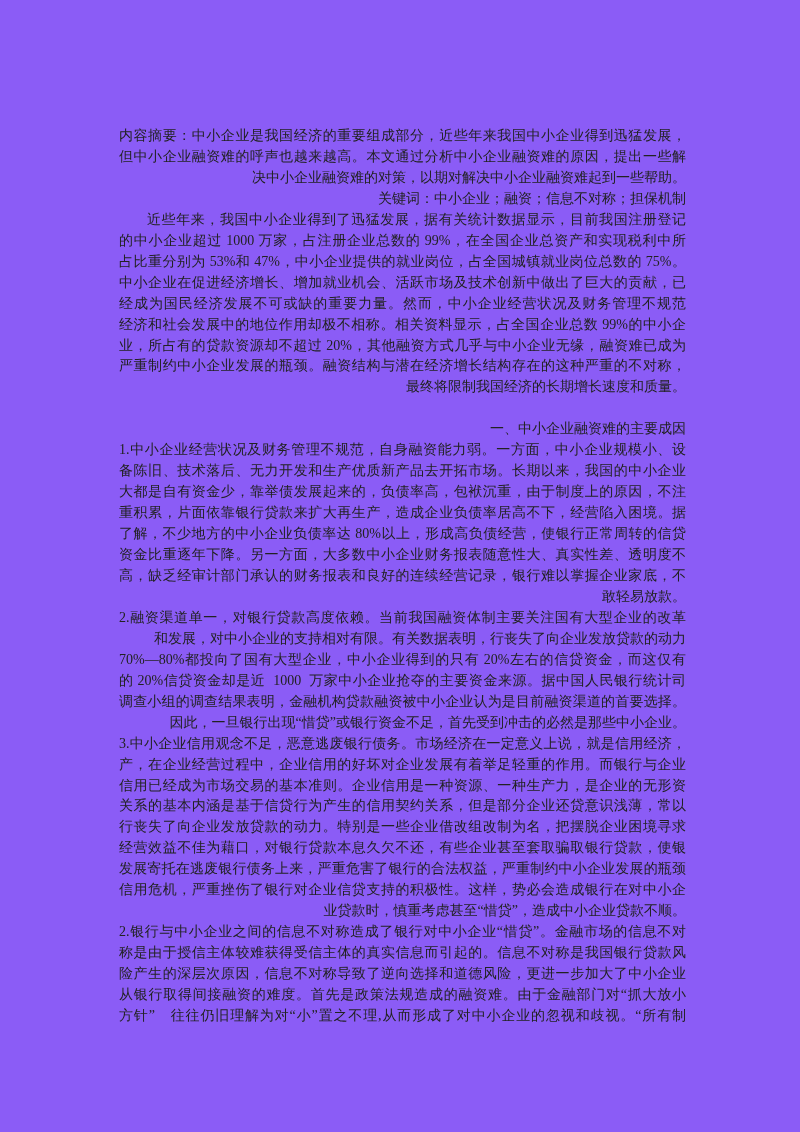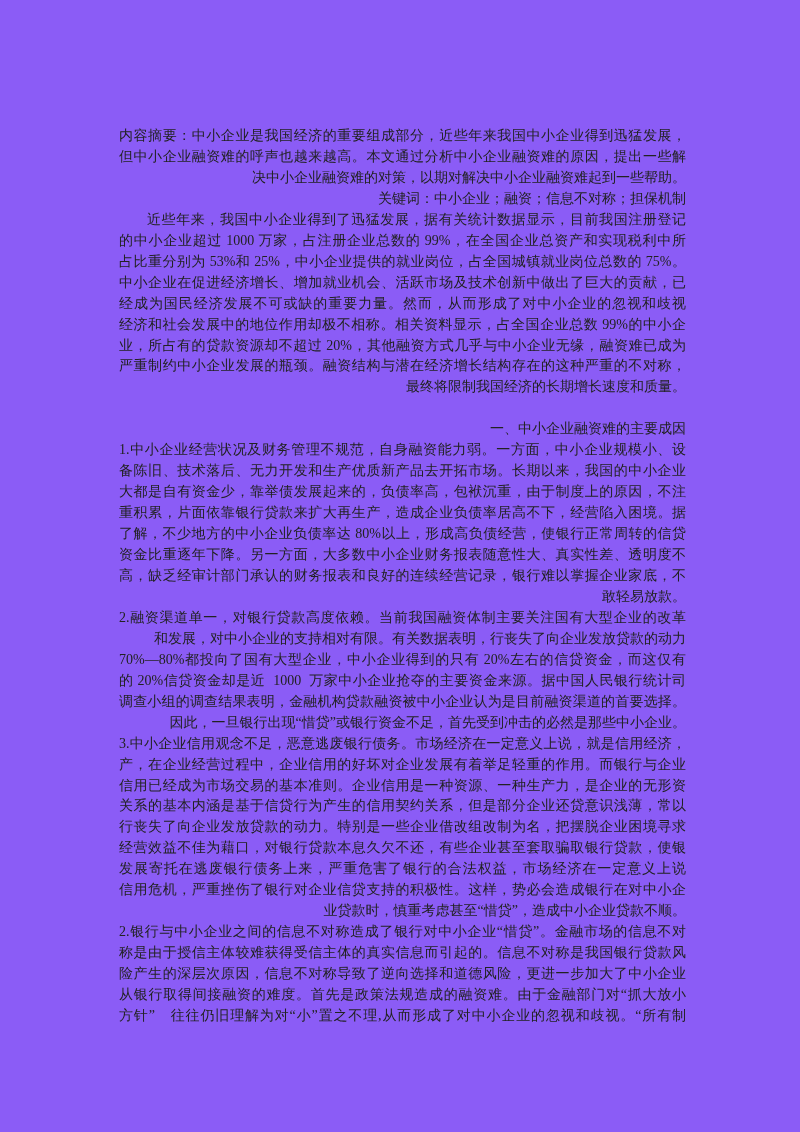--- a/index.html
+++ b/index.html
@@ -44,23 +44,23 @@
 <body>
 
 <div class="page">
   <div class="textblock" id="lines">
       <div class="line j">内容摘要：中小企业是我国经济的重要组成部分，近些年来我国中小企业得到迅猛发展，</div>
       <div class="line j">但中小企业融资难的呼声也越来越高。本文通过分析中小企业融资难的原因，提出一些解</div>
       <div class="line">决中小企业融资难的对策，以期对解决中小企业融资难起到一些帮助。</div>
       <div class="line">关键词：中小企业；融资；信息不对称；担保机制</div>
       <div class="line j ind">近些年来，我国中小企业得到了迅猛发展，据有关统计数据显示，目前我国注册登记</div>
       <div class="line j">的中小企业超过 1000 万家，占注册企业总数的 99%，在全国企业总资产和实现税利中所</div>
-      <div class="line j">占比重分别为 53%和 25%，中小企业提供的就业岗位，占全国城镇就业岗位总数的 75%。</div>
+      <div class="line j">占比重分别为 53%和 47%，中小企业提供的就业岗位，占全国城镇就业岗位总数的 75%。</div>
       <div class="line j">中小企业在促进经济增长、增加就业机会、活跃市场及技术创新中做出了巨大的贡献，已</div>
-      <div class="line j">经成为国民经济发展不可或缺的重要力量。然而，从而形成了对中小企业的忽视和歧视</div>
+      <div class="line j">经成为国民经济发展不可或缺的重要力量。然而，中小企业经营状况及财务管理不规范</div>
       <div class="line j">经济和社会发展中的地位作用却极不相称。相关资料显示，占全国企业总数 99%的中小企</div>
       <div class="line j">业，所占有的贷款资源却不超过 20%，其他融资方式几乎与中小企业无缘，融资难已成为</div>
       <div class="line j">严重制约中小企业发展的瓶颈。融资结构与潜在经济增长结构存在的这种严重的不对称，</div>
       <div class="line">最终将限制我国经济的长期增长速度和质量。</div>
       <div class="line blank"></div>
       <div class="line ind">一、中小企业融资难的主要成因</div>
       <div class="line j">1.中小企业经营状况及财务管理不规范，自身融资能力弱。一方面，中小企业规模小、设</div>
       <div class="line j">备陈旧、技术落后、无力开发和生产优质新产品去开拓市场。长期以来，我国的中小企业</div>
       <div class="line j">大都是自有资金少，靠举债发展起来的，负债率高，包袱沉重，由于制度上的原因，不注</div>
       <div class="line j">重积累，片面依靠银行贷款来扩大再生产，造成企业负债率居高不下，经营陷入困境。据</div>
@@ -73,21 +73,21 @@
       <div class="line j">70%—80%都投向了国有大型企业，中小企业得到的只有 20%左右的信贷资金，而这仅有</div>
       <div class="line j">的 20%信贷资金却是近  1000  万家中小企业抢夺的主要资金来源。据中国人民银行统计司</div>
       <div class="line j">调查小组的调查结果表明，金融机构贷款融资被中小企业认为是目前融资渠道的首要选择。</div>
       <div class="line">因此，一旦银行出现“惜贷”或银行资金不足，首先受到冲击的必然是那些中小企业。</div>
       <div class="line j">3.中小企业信用观念不足，恶意逃废银行债务。市场经济在一定意义上说，就是信用经济，</div>
       <div class="line j">产，在企业经营过程中，企业信用的好坏对企业发展有着举足轻重的作用。而银行与企业</div>
       <div class="line j">信用已经成为市场交易的基本准则。企业信用是一种资源、一种生产力，是企业的无形资</div>
       <div class="line j">关系的基本内涵是基于信贷行为产生的信用契约关系，但是部分企业还贷意识浅薄，常以</div>
       <div class="line j">行丧失了向企业发放贷款的动力。特别是一些企业借改组改制为名，把摆脱企业困境寻求</div>
       <div class="line j">经营效益不佳为藉口，对银行贷款本息久欠不还，有些企业甚至套取骗取银行贷款，使银</div>
-      <div class="line j">发展寄托在逃废银行债务上来，严重危害了银行的合法权益，市场经济在一定意义上说</div>
+      <div class="line j">发展寄托在逃废银行债务上来，严重危害了银行的合法权益，严重制约中小企业发展的瓶颈</div>
       <div class="line j">信用危机，严重挫伤了银行对企业信贷支持的积极性。这样，势必会造成银行在对中小企</div>
       <div class="line">业贷款时，慎重考虑甚至“惜贷”，造成中小企业贷款不顺。</div>
       <div class="line j">2.银行与中小企业之间的信息不对称造成了银行对中小企业“惜贷”。金融市场的信息不对</div>
       <div class="line j">称是由于授信主体较难获得受信主体的真实信息而引起的。信息不对称是我国银行贷款风</div>
       <div class="line j">险产生的深层次原因，信息不对称导致了逆向选择和道德风险，更进一步加大了中小企业</div>
       <div class="line j">从银行取得间接融资的难度。首先是政策法规造成的融资难。由于金融部门对“抓大放小</div>
       <div class="line j">方针”　往往仍旧理解为对“小”置之不理,从而形成了对中小企业的忽视和歧视。“所有制</div>
     </div>
 </div>
 

